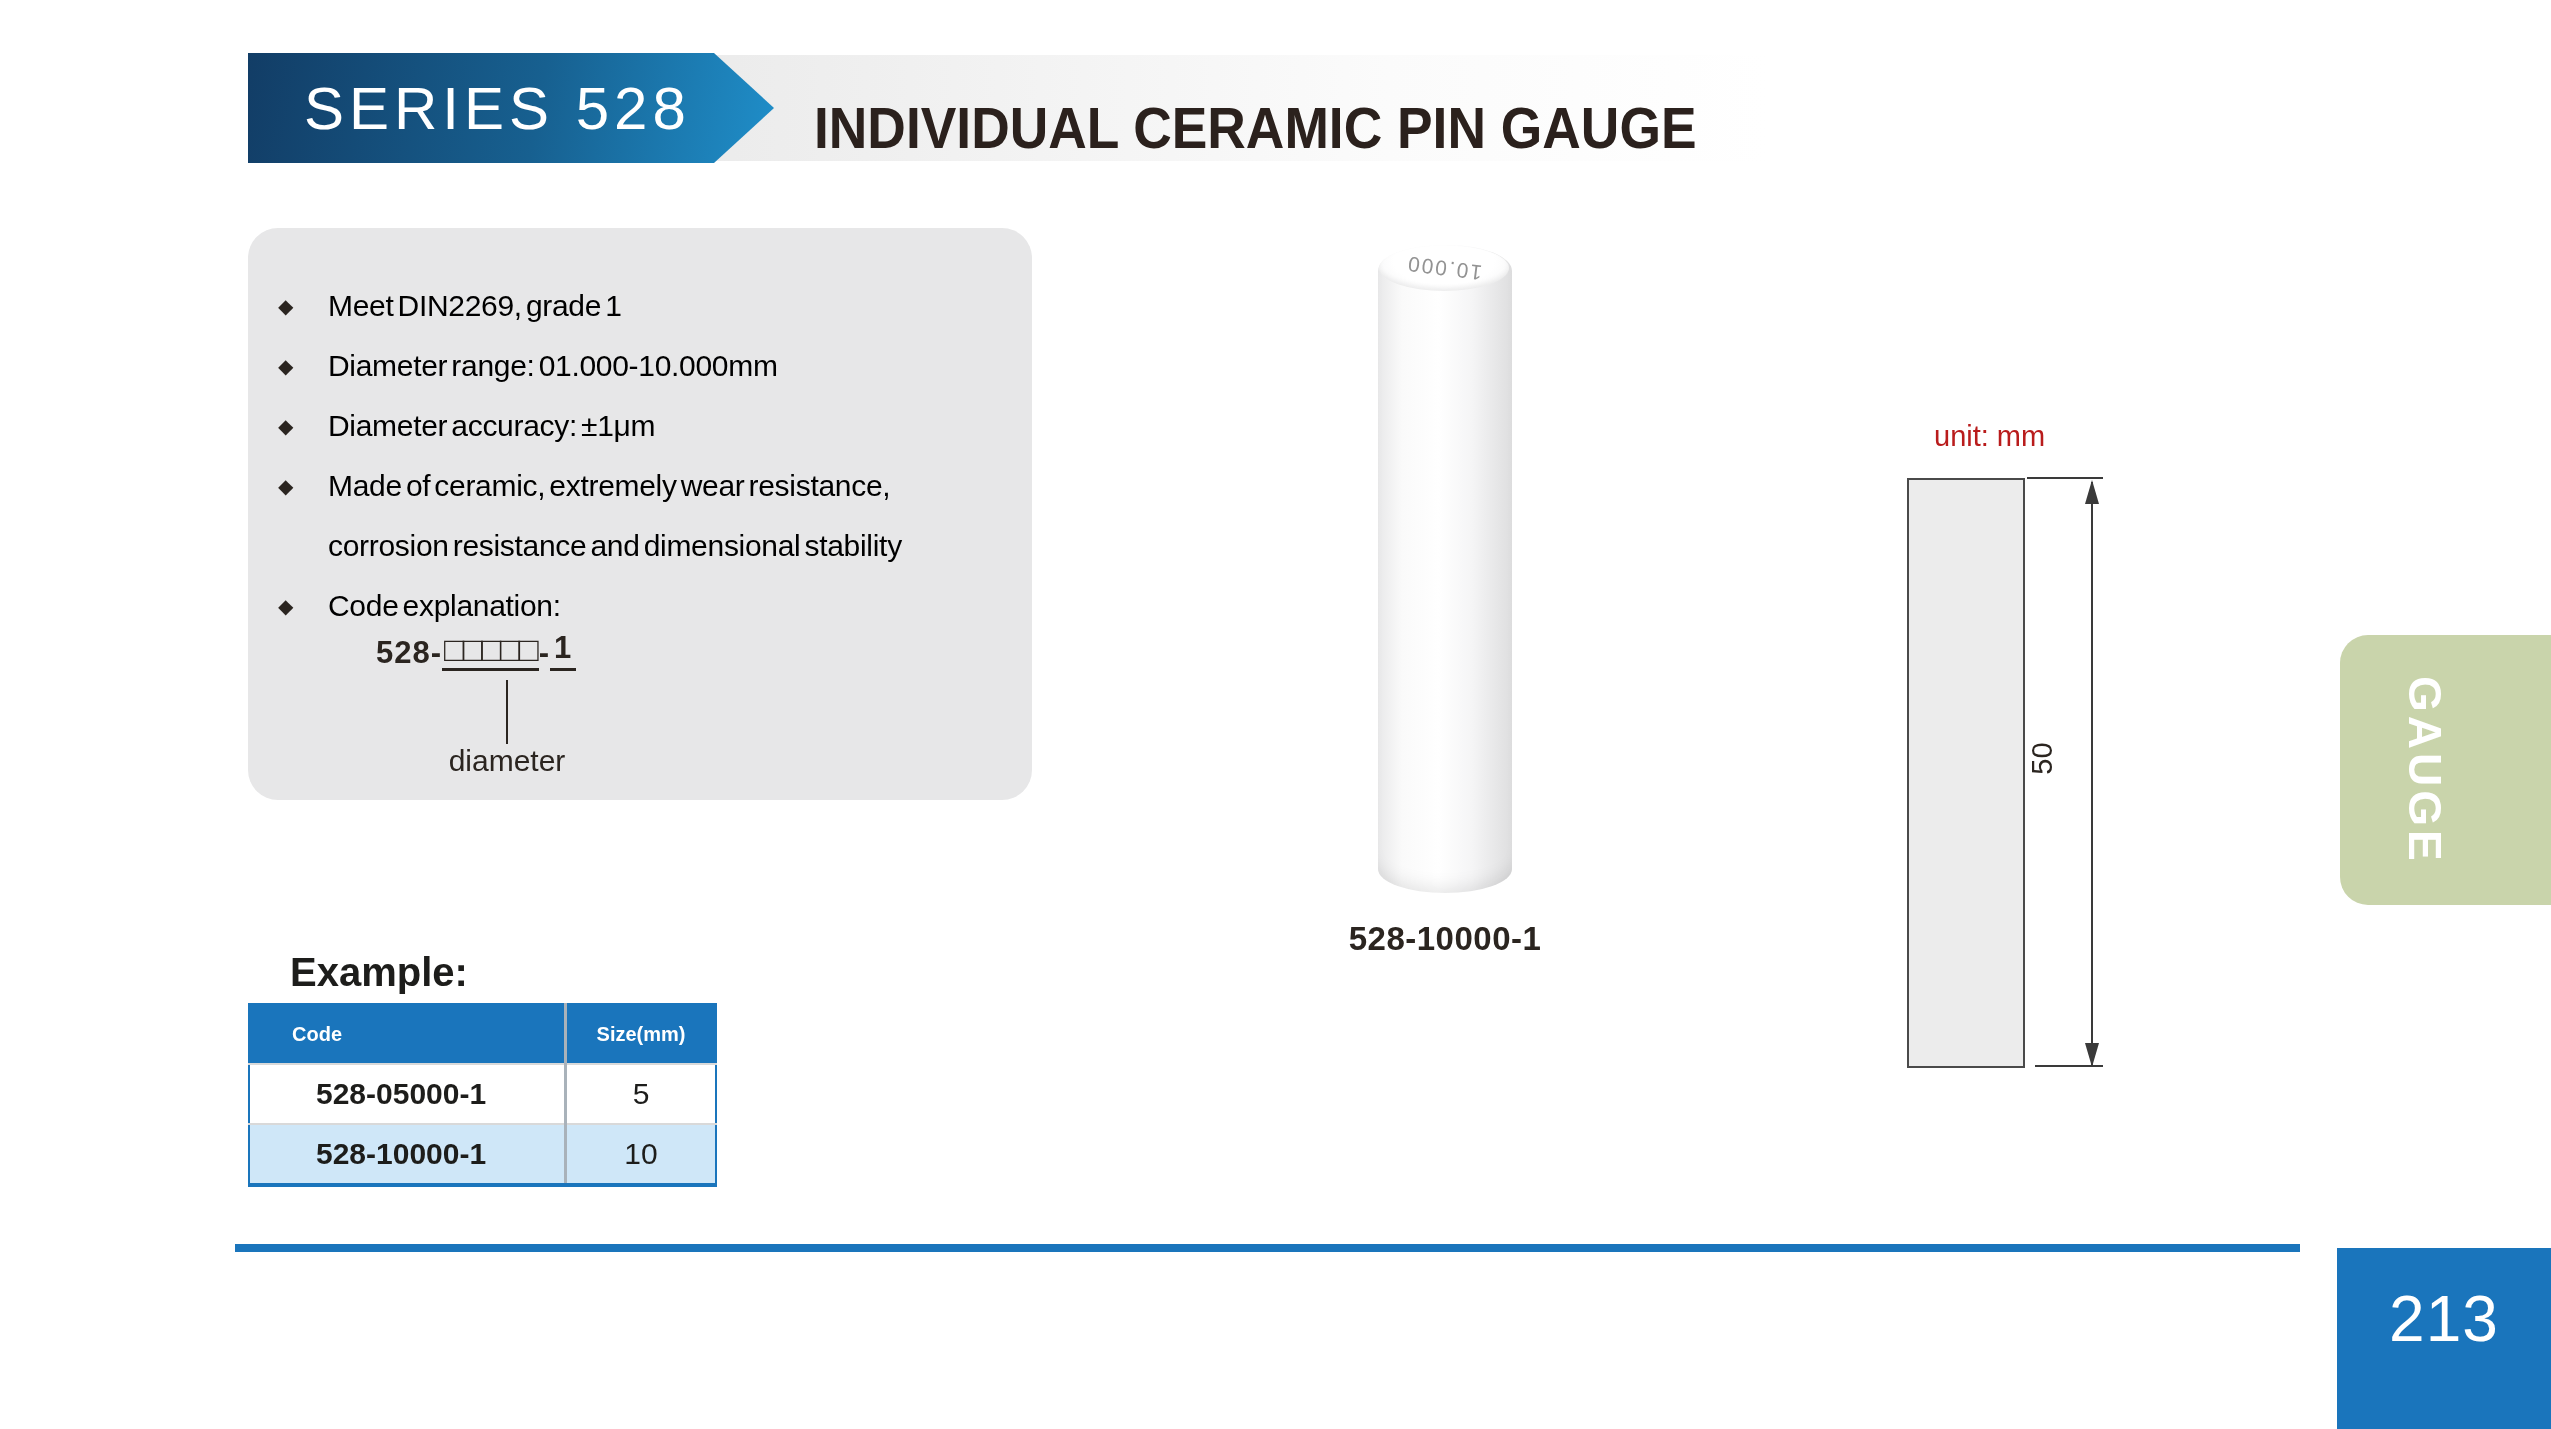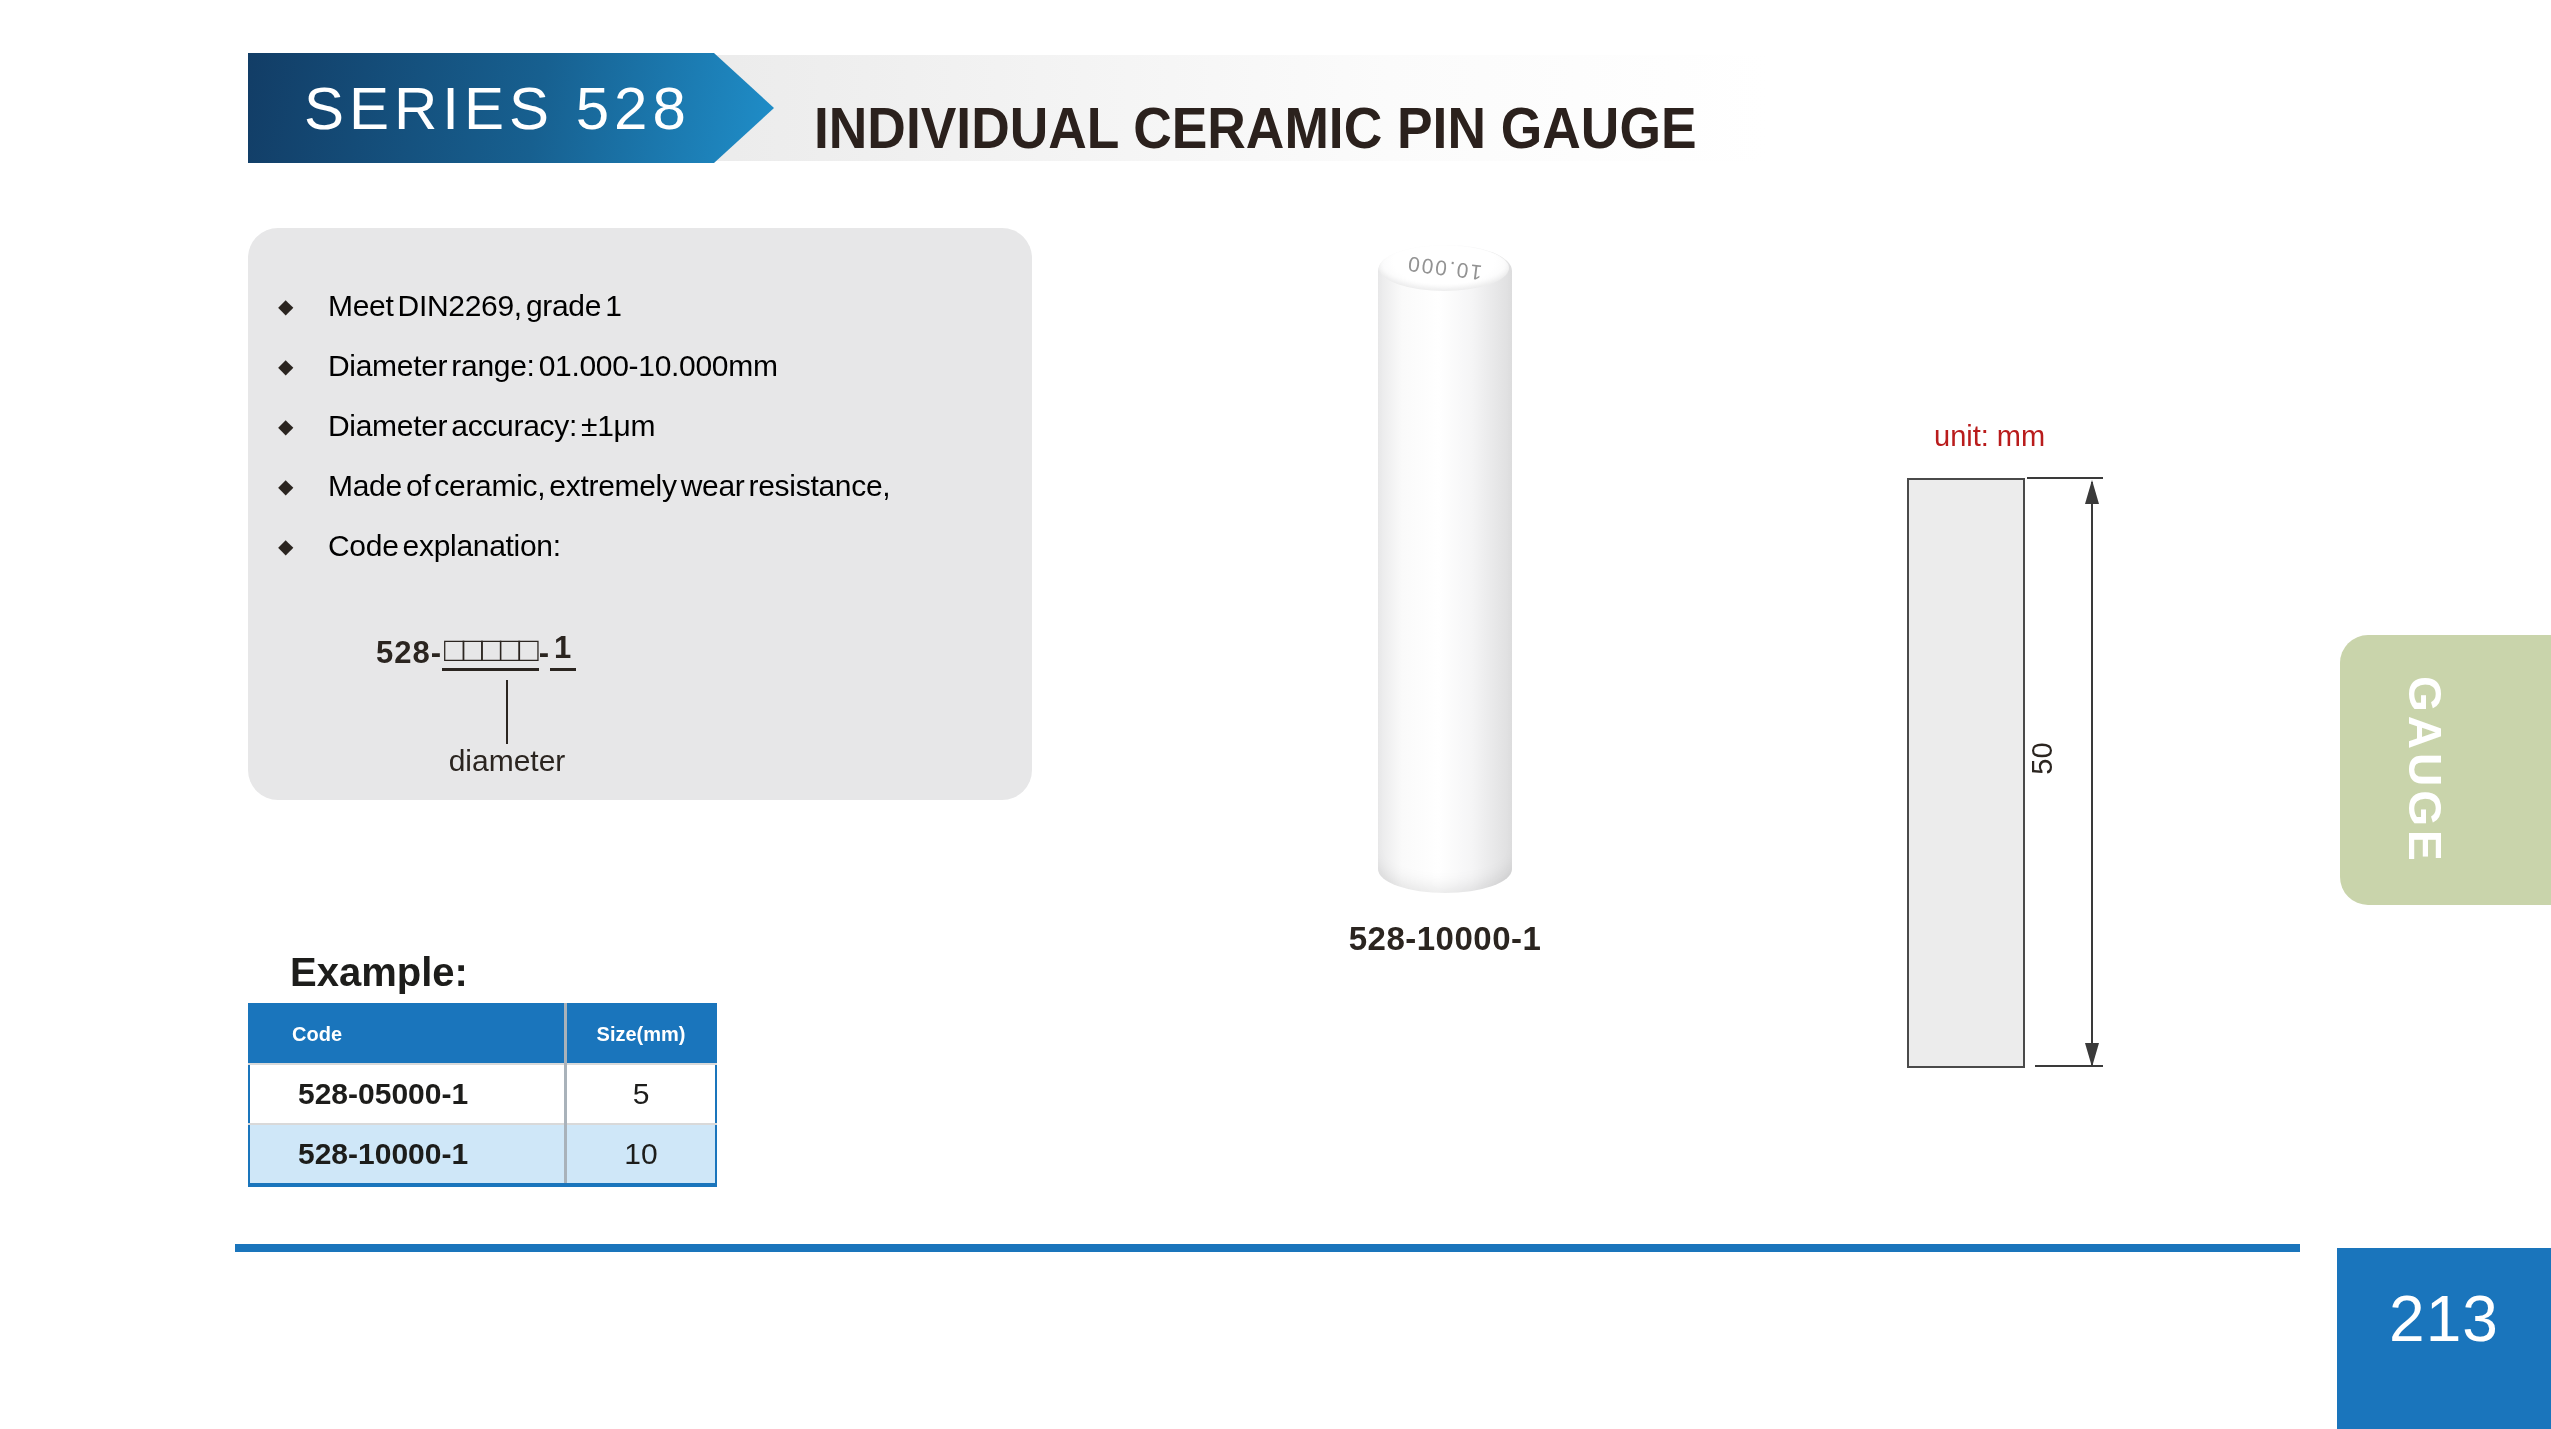--- a/index.html
+++ b/index.html
@@ -71,21 +71,21 @@
        letter-spacing:4px;margin-left:58px;}
 
   
   .example-heading{position:absolute;left:290px;top:950px;font-size:40px;font-weight:bold;color:#1d1d1b;}
   .ex-table{position:absolute;left:248px;top:1003px;width:469px;border-collapse:collapse;
        font-size:30px;}
   .ex-table th,.ex-table td{height:58px;padding:0;}
   .ex-table th{color:#ffffff;text-align:left;font-size:20px;}
   .ex-table th.col-code{padding-left:42px;width:272px;}
   .ex-table th.col-size{text-align:center;}
-  .ex-table td.cell-code{font-weight:bold;color:#1d1d1b;padding-left:48px;}
+  .ex-table td.cell-code{font-weight:bold;color:#1d1d1b;padding-left:66px;}
   .ex-table td.cell-size{text-align:center;color:#1d1d1b;}
   .ex-table .divider{border-left:3px solid #a9b2ba;}
   .ex-table tr.data-row{border-top:2px solid #d9d9d9;}
 
   
   .bottom-rule{position:absolute;left:235px;top:1244px;width:2065px;height:8px;}
   .page-box{position:absolute;left:2337px;top:1248px;width:214px;height:219px;
        display:flex;justify-content:center;}
   .page-box span{color:#ffffff;font-size:64px;margin-top:34px;letter-spacing:1px;}
 </style>
@@ -111,20 +111,24 @@
       <span class="feat-ico">◆</span>
       <span class="feat-txt">Diameter range: 01.000-10.000mm</span>
     </div>
     <div class="feat-row">
       <span class="feat-ico">◆</span>
       <span class="feat-txt">Diameter accuracy: ±1μm</span>
     </div>
     <div class="feat-row">
       <span class="feat-ico">◆</span>
       <span class="feat-txt">Made of ceramic, extremely wear resistance,</span>
+    </div>
+    <div class="feat-row">
+      <span class="feat-ico"></span>
+      <span class="feat-txt">corrosion resistance and dimensional stability</span>
     </div>
     <div class="feat-row">
       <span class="feat-ico">◆</span>
       <span class="feat-txt">Code explanation:</span>
     </div>
   </div>
 
   <div class="code-line">
     <span>528-</span>
     <span class="digit-boxes">□□□□□</span>

